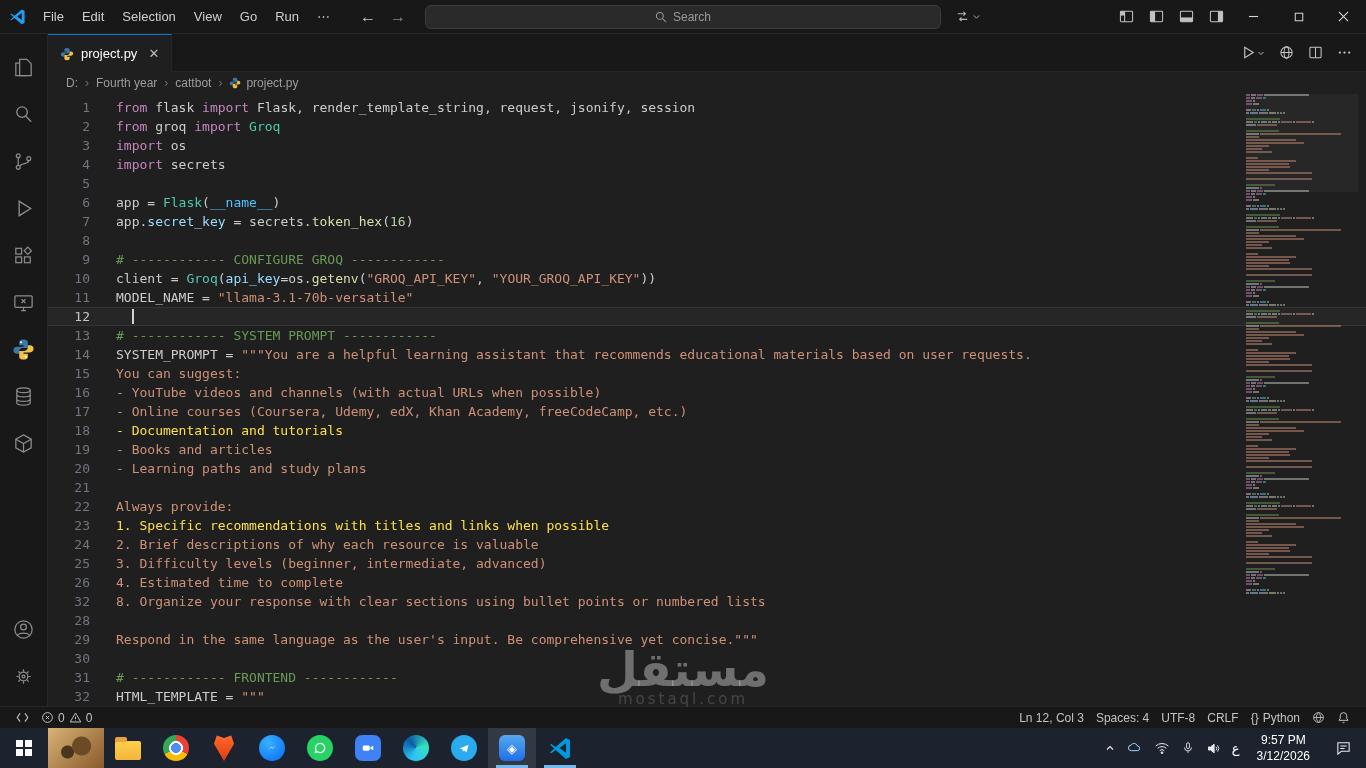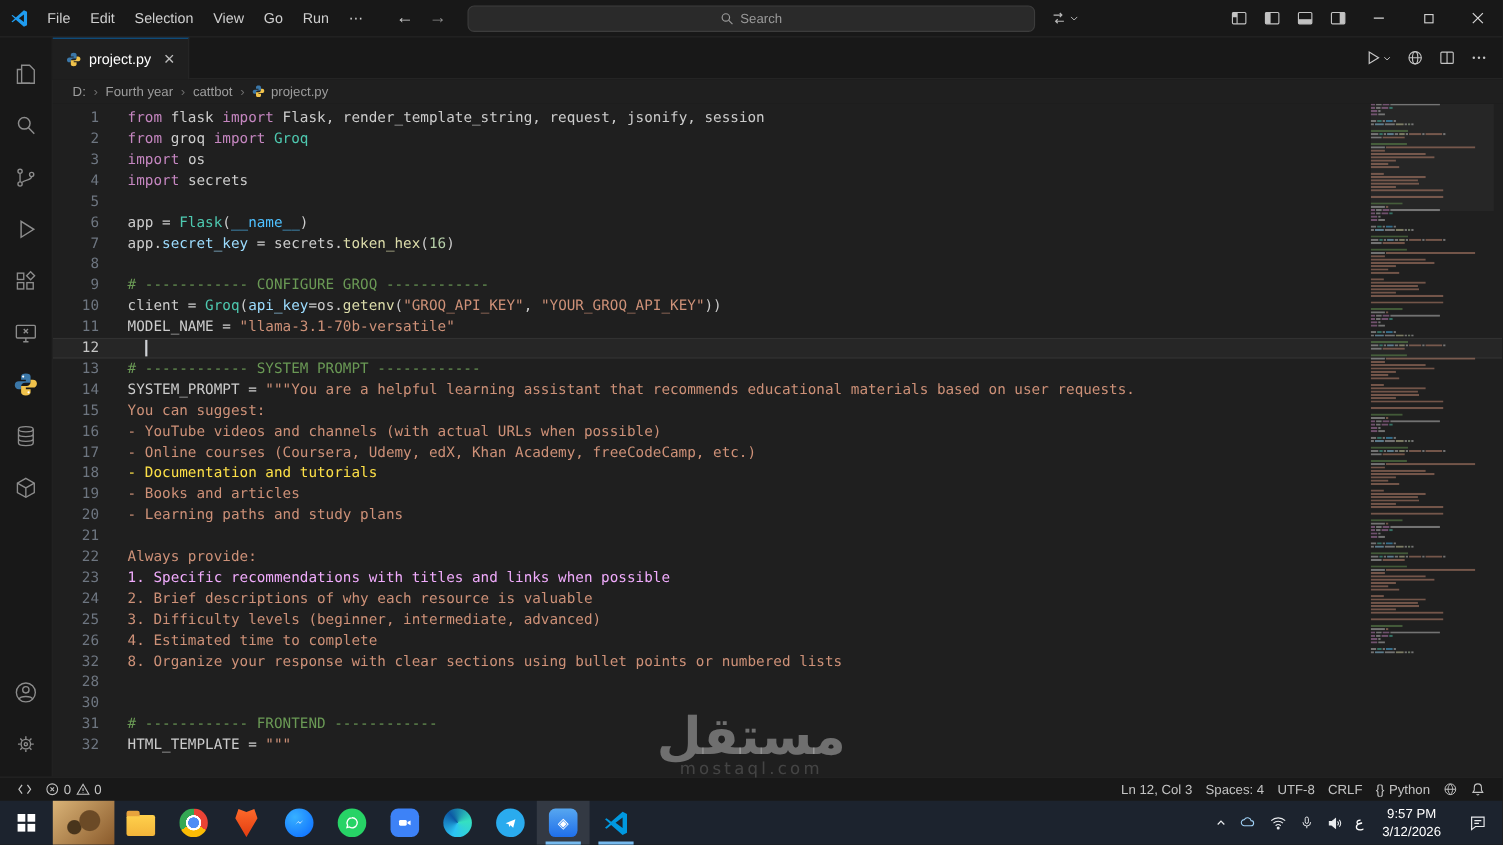--- a/index.html
+++ b/index.html
@@ -334,26 +334,27 @@
           <div class="code-line"><span class="ln">13</span><span class="code"><span style="color: rgb(106, 153, 85);"># ------------ SYSTEM PROMPT ------------</span></span></div>
           <div class="code-line"><span class="ln">14</span><span class="code"><span style="color: rgb(204, 204, 204);">SYSTEM_PROMPT = </span><span style="color: rgb(206, 145, 120);">"""You are a helpful learning assistant that recommends educational materials based on user requests.</span></span></div>
           <div class="code-line"><span class="ln">15</span><span class="code"><span style="color: rgb(206, 145, 120);">You can suggest:</span></span></div>
           <div class="code-line"><span class="ln">16</span><span class="code"><span style="color: rgb(206, 145, 120);">- YouTube videos and channels (with actual URLs when possible)</span></span></div>
           <div class="code-line"><span class="ln">17</span><span class="code"><span style="color: rgb(206, 145, 120);">- Online courses (Coursera, Udemy, edX, Khan Academy, freeCodeCamp, etc.)</span></span></div>
           <div class="code-line"><span class="ln">18</span><span class="code"><span style="color: #fde047;">- Documentation and tutorials</span></span></div>
           <div class="code-line"><span class="ln">19</span><span class="code"><span style="color: rgb(206, 145, 120);">- Books and articles</span></span></div>
           <div class="code-line"><span class="ln">20</span><span class="code"><span style="color: rgb(206, 145, 120);">- Learning paths and study plans</span></span></div>
           <div class="code-line"><span class="ln">21</span><span class="code"></span></div>
           <div class="code-line"><span class="ln">22</span><span class="code"><span style="color: rgb(206, 145, 120);">Always provide:</span></span></div>
-          <div class="code-line"><span class="ln">23</span><span class="code"><span style="color: #f0abfc;">1. Specific recommendations with titles and links when possible</span></span></div>
+          <div class="code-line"><span class="ln">23</span><span class="code"><span style="color: #fde047;">1. Specific recommendations with titles and links when possible</span></span></div>
           <div class="code-line"><span class="ln">24</span><span class="code"><span style="color: rgb(206, 145, 120);">2. Brief descriptions of why each resource is valuable</span></span></div>
           <div class="code-line"><span class="ln">25</span><span class="code"><span style="color: rgb(206, 145, 120);">3. Difficulty levels (beginner, intermediate, advanced)</span></span></div>
           <div class="code-line"><span class="ln">26</span><span class="code"><span style="color: rgb(206, 145, 120);">4. Estimated time to complete</span></span></div>
           <div class="code-line"><span class="ln">32</span><span class="code"><span style="color: rgb(206, 145, 120);">8. Organize your response with clear sections using bullet points or numbered lists</span></span></div>
           <div class="code-line"><span class="ln">28</span><span class="code"></span></div>
+          <div class="code-line"><span class="ln">29</span><span class="code"><span style="color: rgb(206, 145, 120);">Respond in the same language as the user's input. Be comprehensive yet concise."""</span></span></div>
           <div class="code-line"><span class="ln">30</span><span class="code"></span></div>
           <div class="code-line"><span class="ln">31</span><span class="code"><span style="color: rgb(106, 153, 85);"># ------------ FRONTEND ------------</span></span></div>
           <div class="code-line"><span class="ln">32</span><span class="code"><span style="color: rgb(204, 204, 204);">HTML_TEMPLATE = </span><span style="color: rgb(206, 145, 120);">"""</span></span></div>
         </div>
       <div class="minimap">
         <div class="mm-viewport"></div>
         <div>
             <div class="mm-row">
               <span class="mm-seg" style="width: 4px; background: rgb(197, 134, 192);"></span>
               <span class="mm-seg" style="width: 5px; background: rgb(204, 204, 204);"></span>

